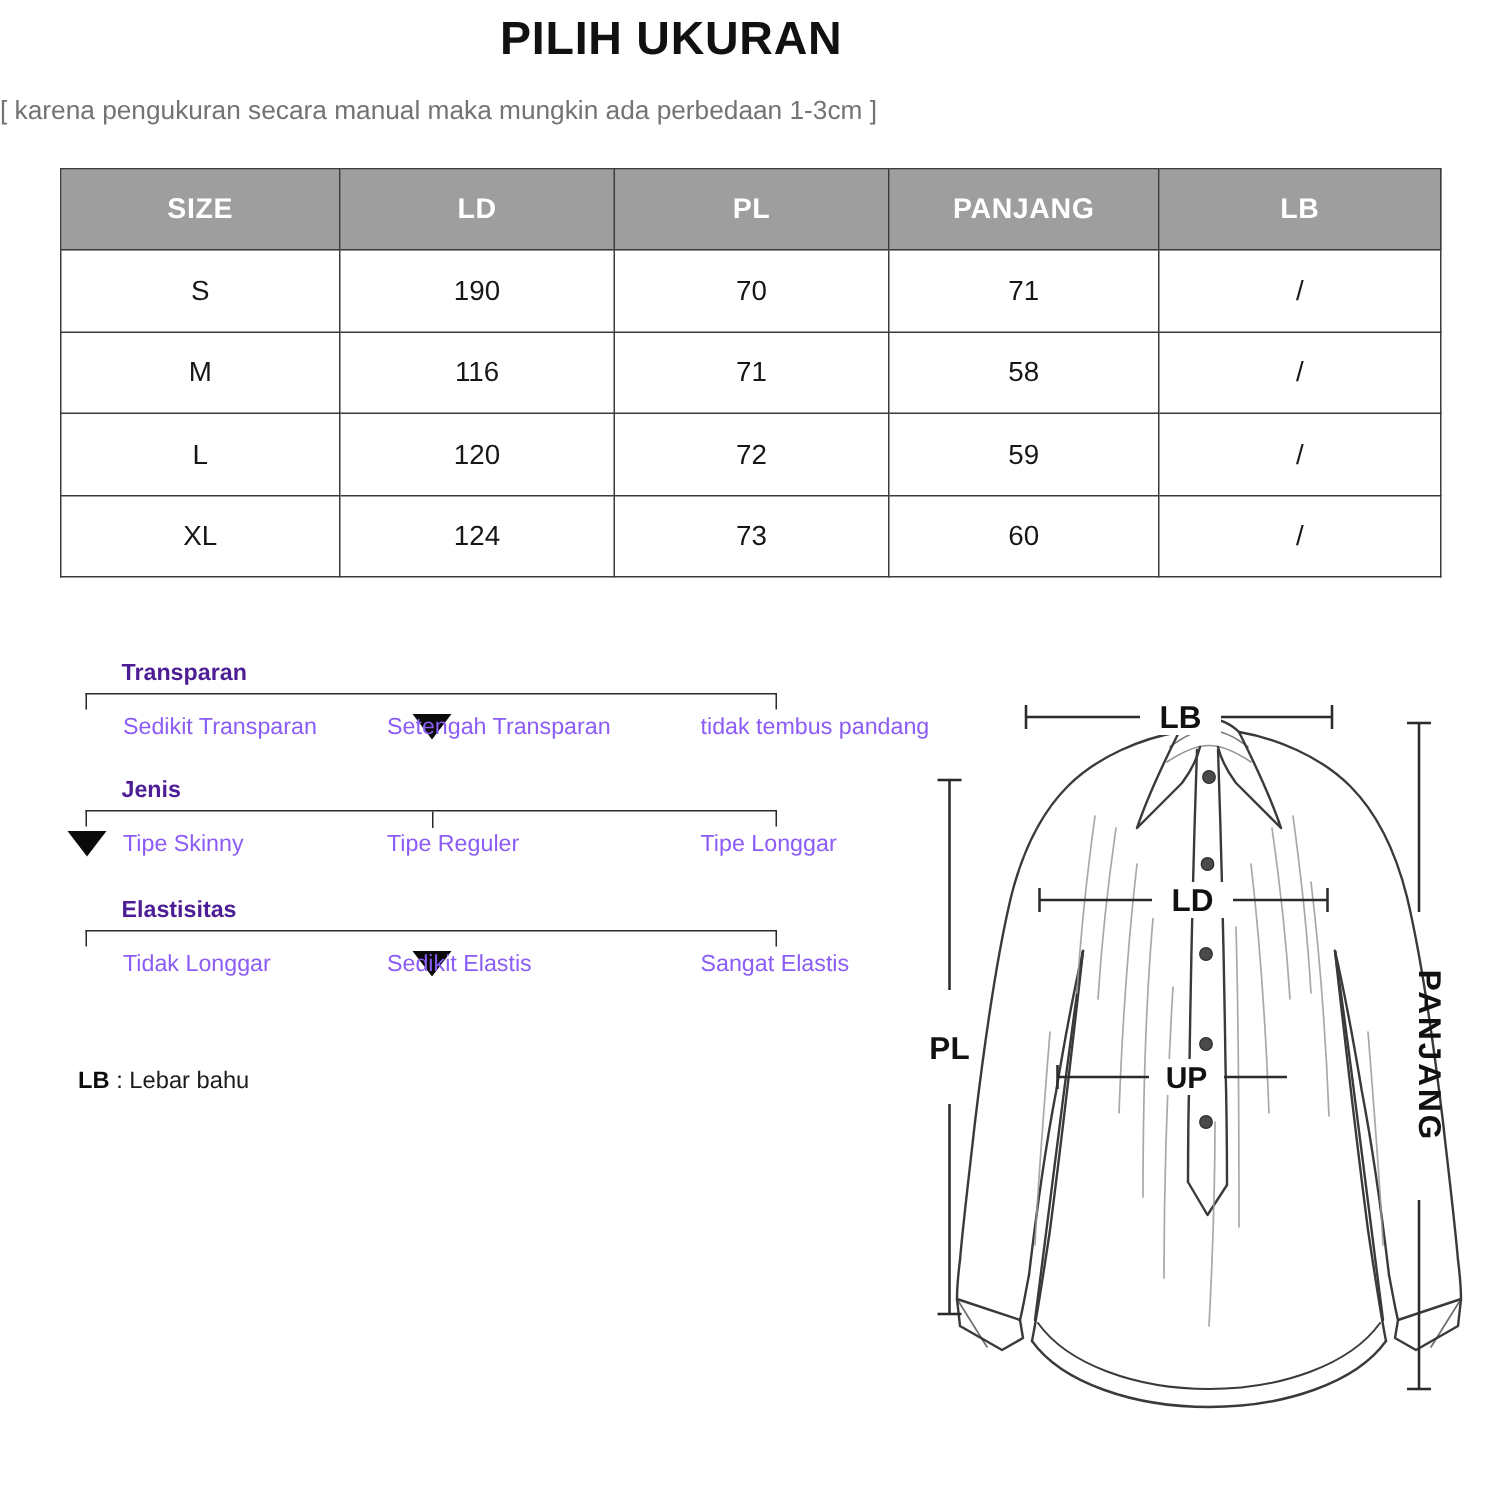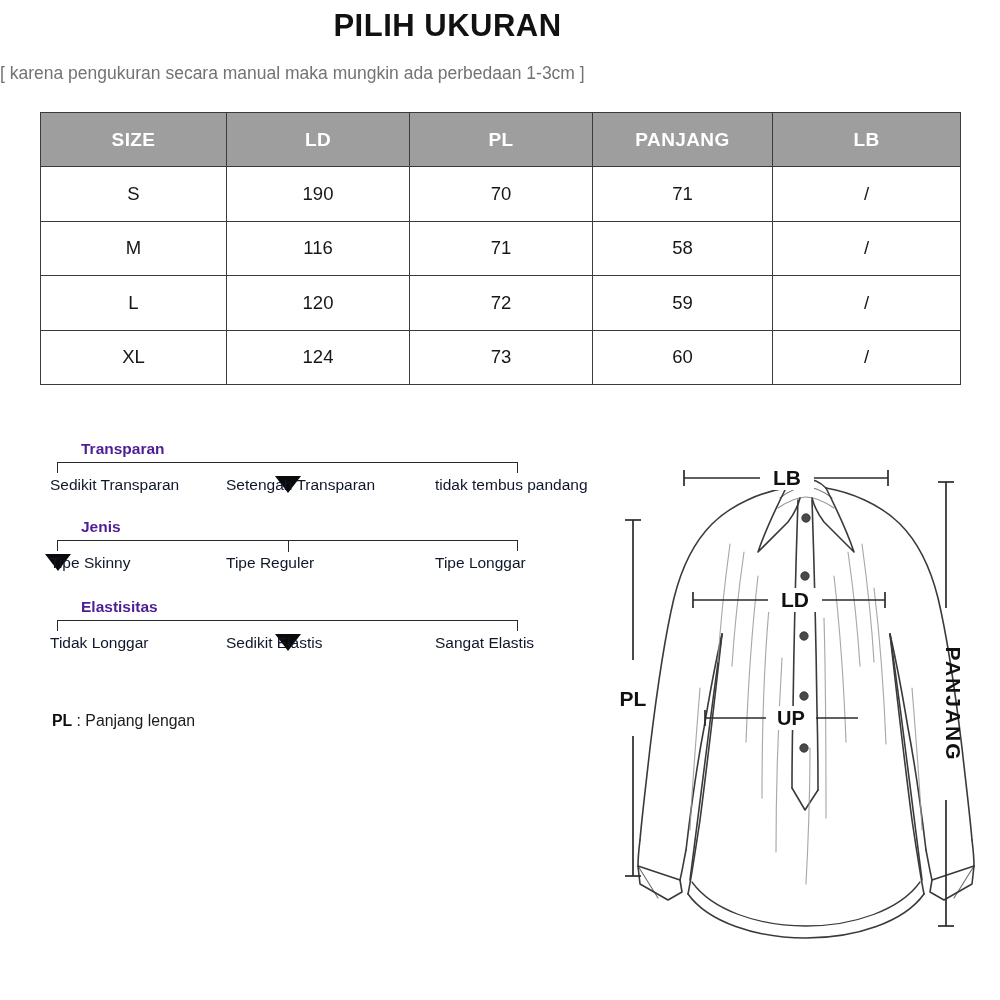--- a/index.html
+++ b/index.html
@@ -90,21 +90,21 @@
     border-right: 13px solid transparent;
     border-top: 17px solid #0a0a0a;
     margin-left: -13px;
   }
   .scale-labels {
     position: absolute; left: 0; top: 36px; width: 620px;
     height: 22px;
   }
   .scale-labels span {
     position: absolute; top: 0;
-    font-size: 15.5px; color: #0f172a; white-space: nowrap;
+    font-size: 15.5px; color: #8b5cf6; white-space: nowrap; margin-left: 32px;
   }
   .sl-left   { left: 50px; }
   .sl-mid    { left: 226px; }
   .sl-right  { left: 435px; }
 
   
   .legend {
     position: absolute; left: 52px; top: 712px; width: 420px;
   }
   .legend-row {
@@ -216,21 +216,21 @@
         <span class="sl-left">Tidak Longgar</span>
         <span class="sl-mid">Sedikit Elastis</span>
         <span class="sl-right">Sangat  Elastis</span>
       </div>
     </div>
 
   </div>
 
   <div class="legend">
     <div class="legend-row">
-      <b>PL</b><span> : </span><span>Panjang lengan</span>
+      <b>LB</b><span> : </span><span>Lebar bahu</span>
     </div>
   </div>
 
   <div class="diagram">
     <svg width="388" height="500" viewBox="0 0 388 500" xmlns="http://www.w3.org/2000/svg">
       <g fill="none" stroke="#3a3a3a" stroke-width="1.6" stroke-linejoin="round" stroke-linecap="round">
 
         <path d="M174 40 C 150 44, 120 56, 100 76 C 82 94, 70 118, 62 150
                  C 52 192, 44 250, 38 300 C 34 336, 30 368, 28 392"></path>
 

